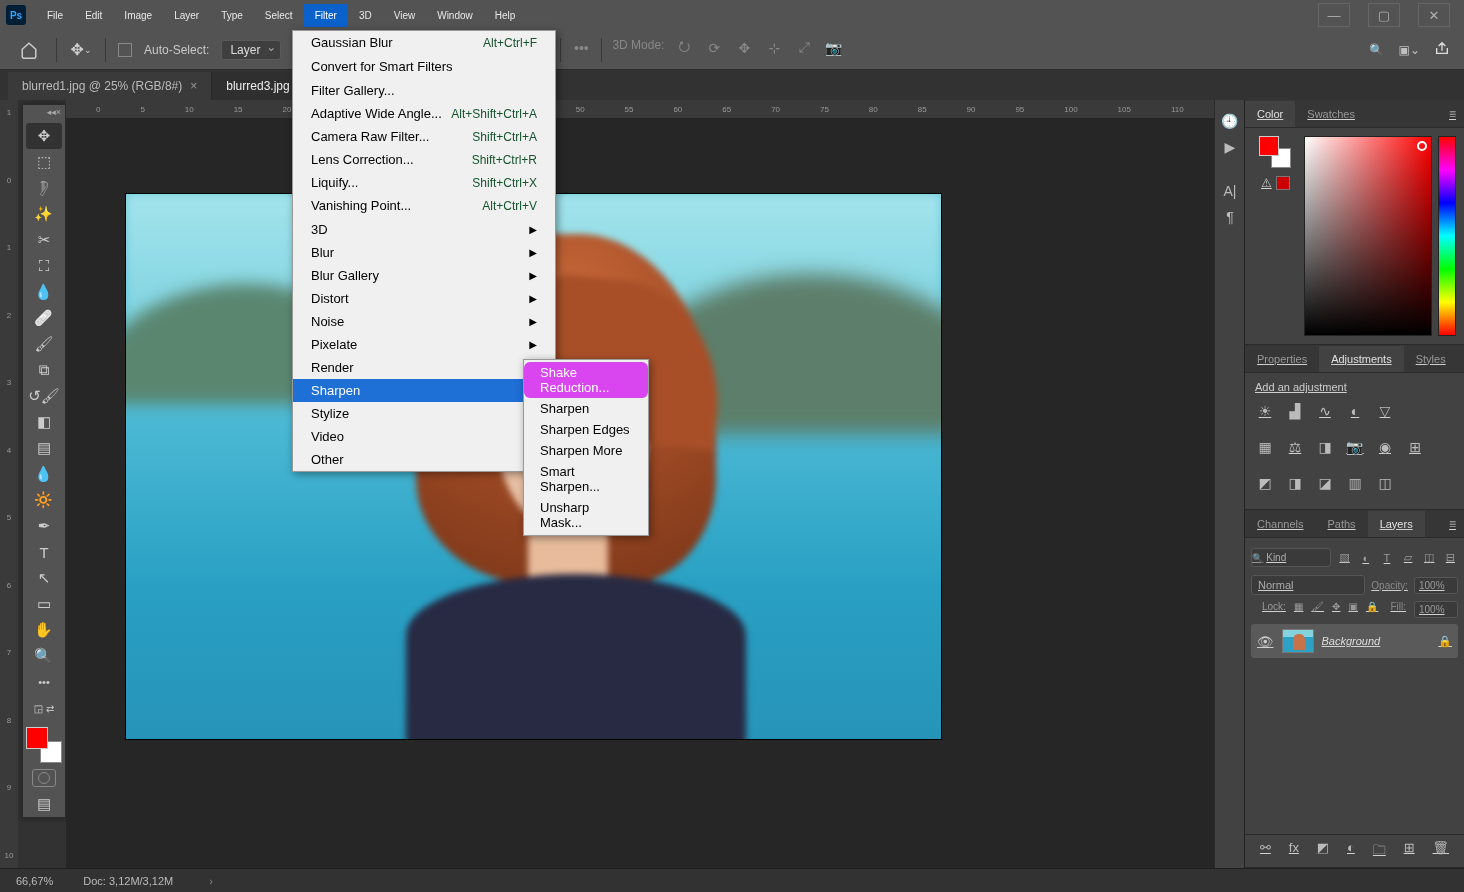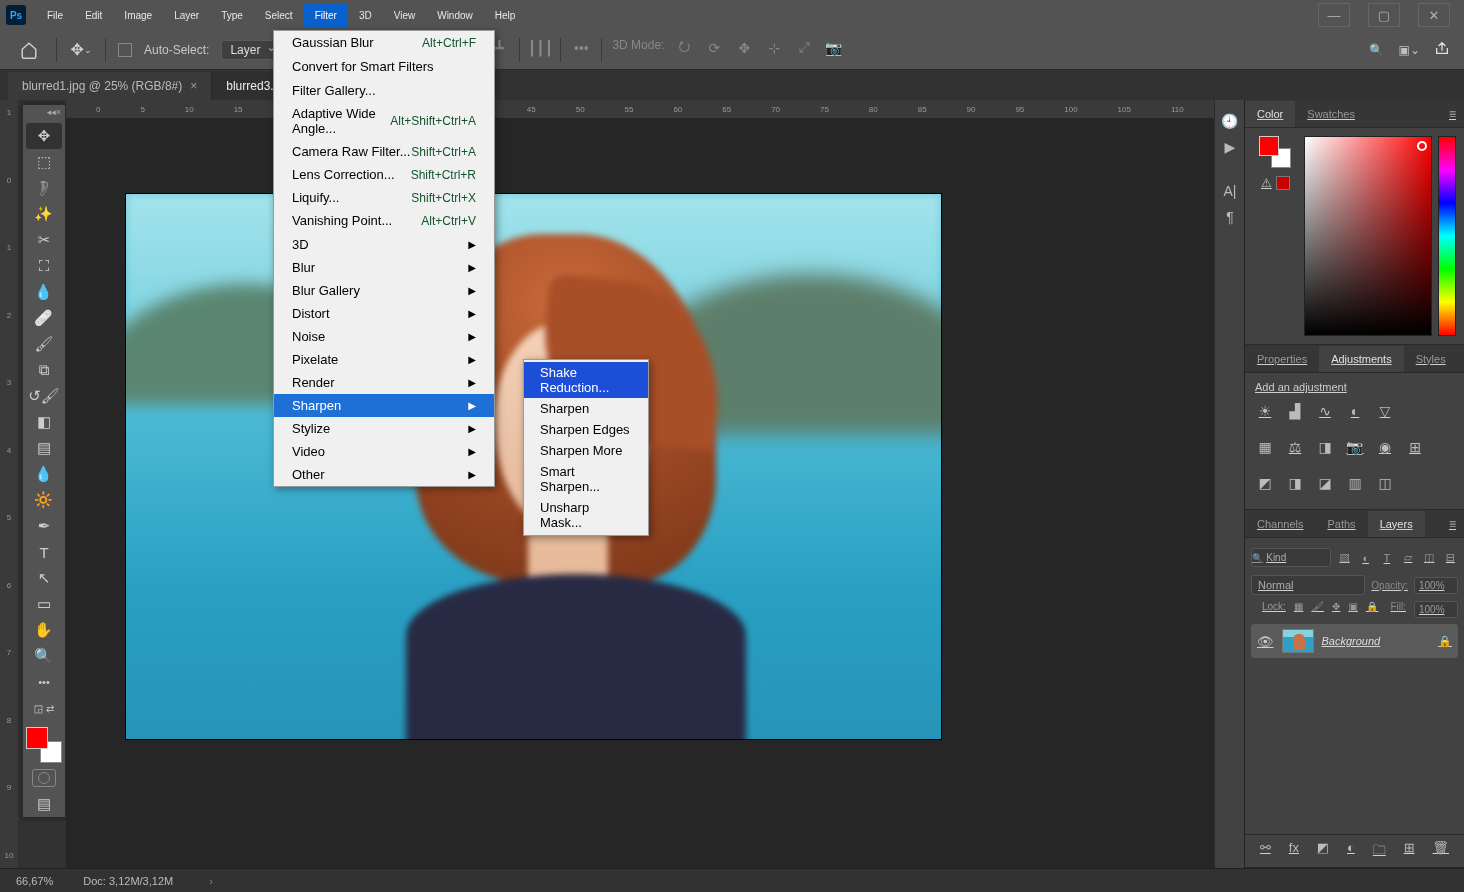--- a/index.html
+++ b/index.html
@@ -51,30 +51,30 @@
     .hill-r { position:absolute; top:80px;right:-80px;width:420px;height:160px; background: #5d7e6a; border-radius: 50% 50% 0 0 / 100% 100% 0 0; filter: blur(10px);}
     .person { position:absolute; top:40px; left: 240px; width: 400px; height: 520px; filter: blur(3px);}
     .hair { position:absolute; top:0; left:50px; width: 300px; height: 350px; background: radial-gradient(circle at 50% 20%, #c86a3a 0%, #a84f28 40%, #7a3618 100%); border-radius: 42% 46% 30% 40% / 50% 55% 30% 30%;}
     .face { position:absolute; top: 88px; left: 128px; width: 156px; height: 210px; background: linear-gradient(180deg,#f4d2b8 0%,#e8bfa3 70%); border-radius: 46% 50% 46% 46% / 48% 48% 55% 55%;}
     .neck { position:absolute; top: 280px; left: 162px; width: 80px; height: 90px; background: #e7bb9b;}
     .shirt { position:absolute; top: 340px; left: 40px; width: 340px; height: 220px; background: #282a44; border-radius: 50% 50% 0 0 / 28% 28% 0 0;}
     .lips { position:absolute; top:212px;left:178px;width:52px;height:14px;background:#d08a78;border-radius:40%;}
     .fringe { position:absolute; top:48px; left: 176px; width: 180px; height: 160px; background: #a84f28; border-radius: 10% 60% 0 60% / 10% 80% 0 70%; transform: rotate(6deg);}
 
     
-    .dropdown { position: absolute; top: 30px; left: 273px; width: 222px; background: #f0f0f0; border: 1px solid #9a9a9a; box-shadow: 2px 2px 8px rgba(0,0,0,.4); z-index: 100; color: #000; font-size: 13px; }
+    .dropdown { position: absolute; top: 30px; left: 292px; width: 264px; background: #f0f0f0; border: 1px solid #9a9a9a; box-shadow: 2px 2px 8px rgba(0,0,0,.4); z-index: 100; color: #000; font-size: 13px; }
     .dd-row { display: flex; justify-content: space-between; align-items: center; padding: 4px 18px 4px 18px; position: relative; }
     .dd-row.highlighted { background: #1e6fd6; color: #fff; }
     .dd-sep-row { height: 1px; padding: 0; overflow: hidden; }
     .dd-sub-arrow { font-size: 10px; }
     .shortcut { color: #14532d; font-size: 12px; }
     
     .submenu { position: absolute; top: 359px; left: 523px; width: 126px; background: #f0f0f0; border: 1px solid #9a9a9a; box-shadow: 2px 2px 8px rgba(0,0,0,.4); z-index: 101; color: #000; font-size: 13px; padding: 2px 0;}
     .sm-row { padding: 3px 16px; }
-    .sm-row.highlighted { background: #1d4ed8; color: #fff; }
+    .sm-row.highlighted { background: #d946ef; color: #fff; border-radius: 6px; }
 
     .right-rail { width: 220px; background: #424242; border-left: 1px solid #222; display: flex; flex-direction: column; text-decoration: underline; }
     .panel { background: #424242; border-bottom: 1px solid #2a2a2a; }
     .panel-tabs { display: flex; background: #363636; height: 28px; align-items: center; border-bottom: 1px solid #2a2a2a;}
     .ptab { padding: 7px 12px; font-size: 11px; color: #999; }
     .ptab.active { background: #424242; color: #e0e0e0; }
     .ptab-menu { margin-left: auto; padding: 0 8px; color: #aaa; }
     .color-body { display: flex; padding: 8px; gap: 6px;}
     .mini-swatch { position: relative; width: 32px; height: 32px; }
     .mini-fg { width: 20px; height: 20px; background: #ff0000; border: 1px solid #ccc; position: absolute; top:0;left:0;}

